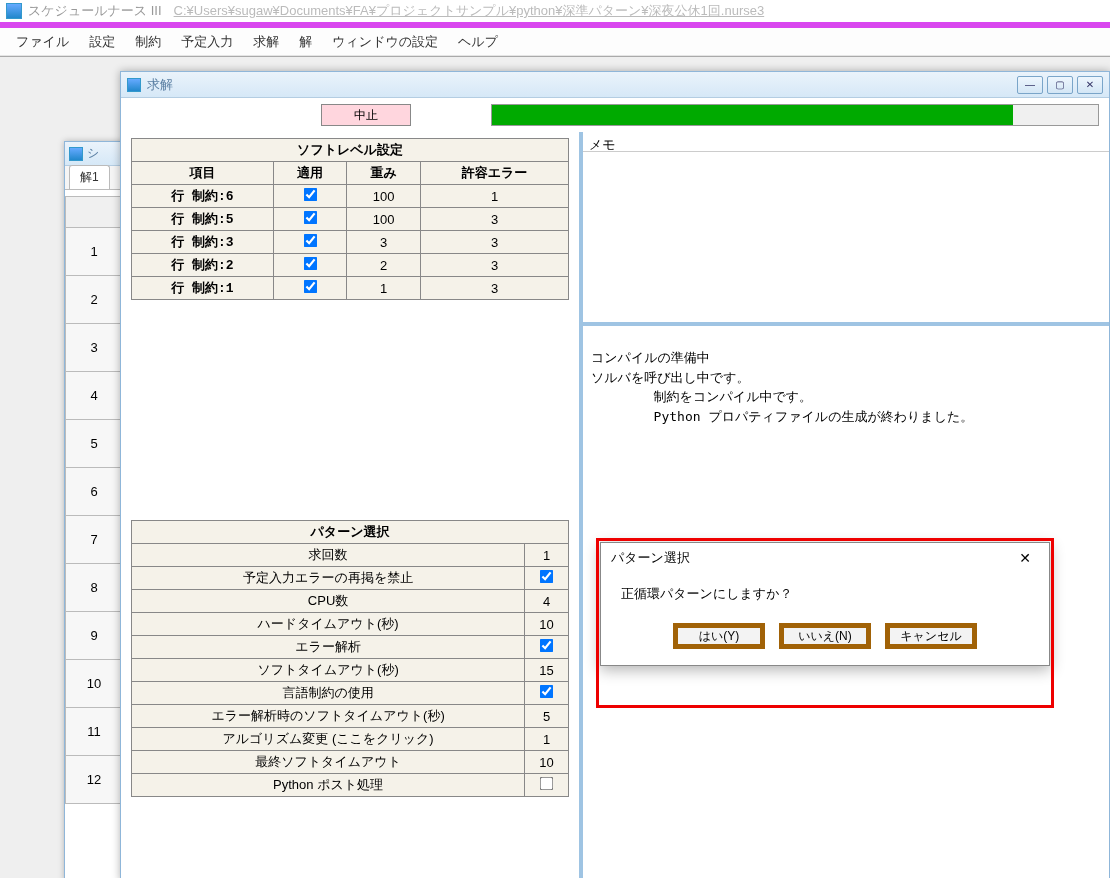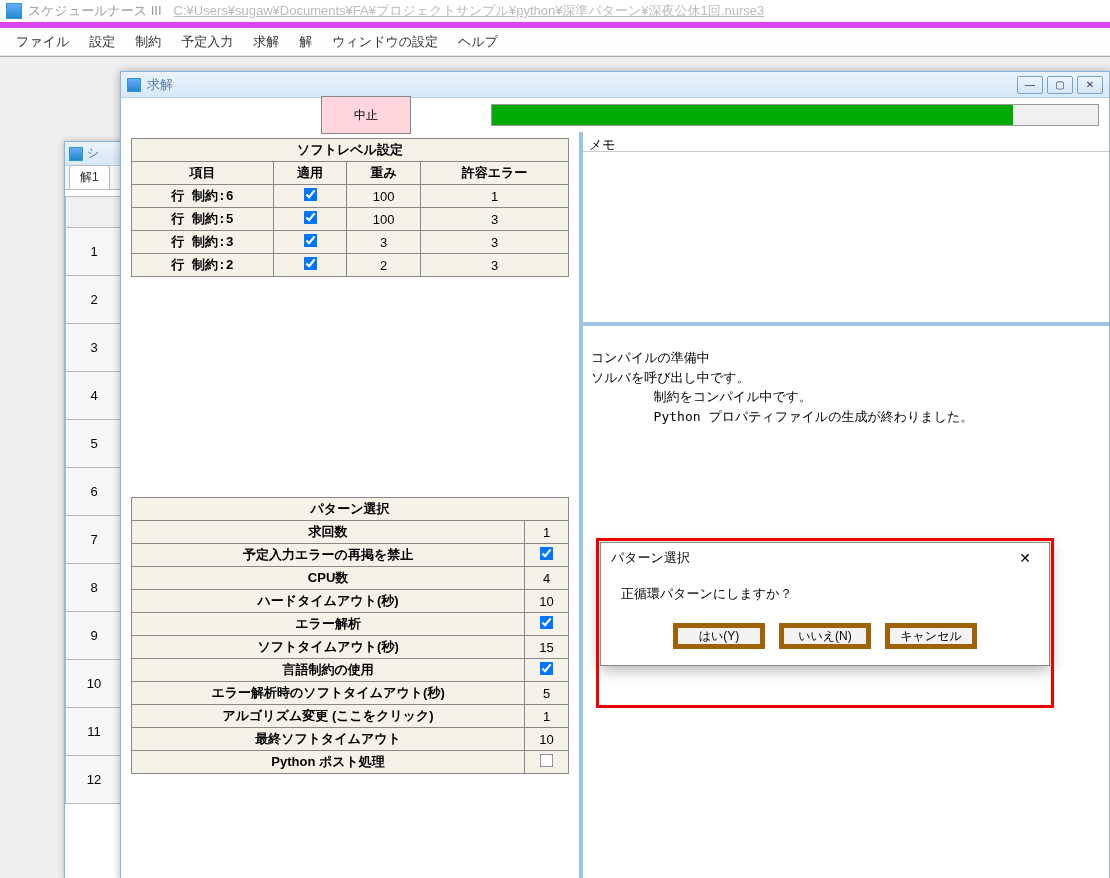--- a/index.html
+++ b/index.html
@@ -27,42 +27,42 @@
 .row-numbers .head { height:32px; background:#f0f0f0; border:1px solid #bbb; }
 
 
 .win-front { position: absolute; left: 120px; top: 14px; width: 990px; height: 810px; background: #fff; box-shadow: 0 0 8px rgba(0,0,0,.3); border: 1px solid #8fb6d9; }
 .win-front .tb { height: 26px; background: linear-gradient(#eaf3fb,#d6e8f7); border-bottom: 1px solid #b4cde2; display: flex; align-items: center; padding: 0 6px; color: #5a7fa3; font-size: 13px; }
 .win-front .tb .ic { width: 14px; height: 14px; margin-right: 6px; background: linear-gradient(#6af,#28c); border: 1px solid #39c; }
 .win-front .tb .spacer { flex: 1; }
 .winbtn { width: 26px; height: 18px; margin-left: 4px; border: 1px solid #7aa5c9; background: linear-gradient(#eef6fd,#d3e6f5); display:flex; align-items:center; justify-content:center; color:#3a6; font-size:10px; color:#336; border-radius:2px; }
 
 .toolbar-row { height: 34px; display:flex; align-items:center; padding: 0 10px; gap: 20px; }
-.btn-stop { width: 90px; height: 38px; background: #ffd6de; border: 1px solid #888; color:#000; font-size:12px; display:flex;align-items:center;justify-content:center; margin-left: 190px; }
+.btn-stop { width: 90px; height: 22px; background: #ffd6de; border: 1px solid #888; color:#000; font-size:12px; display:flex;align-items:center;justify-content:center; margin-left: 190px; }
 .progress-outer { flex:1; height: 22px; border:1px solid #999; background:#fff; display:flex; margin-left: 60px; }
 .progress-fill { background:#0a0; height:100%; width: 86%; }
 .progress-remainder { flex:1; background:#f0f0f0; }
 
 .content { position:absolute; top: 60px; left: 0; right: 0; bottom: 0; display:flex; }
 .left-col { width: 462px; padding: 6px 10px 10px 10px; border-right: 4px solid #9fc4e3; }
 .right-col { flex:1; display:flex; flex-direction:column; }
 
 table.grid { width: 100%; border-collapse: collapse; background:#f5f2e9; }
 table.grid th, table.grid td { border: 1px solid #888; padding: 2px 6px; font-size: 13px; text-align:center; background:#f5f2e9; }
 table.grid th { background:#f5f2e9; font-weight: bold; }
 table.grid th.title { background:#f5f2e9; text-align:center; }
 table.grid td.name { font-weight:bold;font-family:Liberation Mono, monospace; }
 input[type=checkbox] { transform: scale(1.05); }
 
 .spacer-v { height: 220px; }
 
 table.grid2 { width: 100%; border-collapse: collapse; }
 table.grid2 th, table.grid2 td { border:1px solid #888; padding:2px 6px; font-size:13px; text-align:center; background:#f5f2e9; }
 table.grid2 th { font-weight:bold; }
-table.grid2 td.k { font-weight:bold; }
+table.grid2 td.k { font-weight:normal; }
 
 .memo-label { padding: 4px 6px; font-size:13px; color:#000; border-bottom:1px solid #ccc; height:20px; }
 .memo-area { height: 170px; background:#fff; }
 
 .log-divider { height:4px; background:#9fc4e3; }
 .log-area { padding: 22px 8px; font-size:13px; color:#000; line-height:1.5; white-space:pre; font-family: "MS Gothic", monospace; }
 
 
 .dialog { position:absolute; left: 600px; top: 485px; width: 450px; background:#fff; border: 1px solid #888; box-shadow: 0 4px 14px rgba(0,0,0,.3); }
 .dialog .d-tb { height: 30px; display:flex; align-items:center; padding: 0 10px; font-size:13px; color:#000; }
@@ -168,20 +168,26 @@
                 <td><input type="checkbox" checked="" style=""></td>
                 <td>3</td>
                 <td>3</td>
               </tr>
           <tr>
                 <td class="name">行 制約:2</td>
                 <td><input type="checkbox" checked="" style=""></td>
                 <td>2</td>
                 <td>3</td>
               </tr>
+          <tr>
+                <td class="name">行 制約:1</td>
+                <td><input type="checkbox" checked="" style=""></td>
+                <td>1</td>
+                <td>3</td>
+              </tr>
         </tbody>
           </table>
 
         <div class="spacer-v"></div>
 
         <table class="grid2">
           <tbody>
               <tr>
                 <th colspan="2">パターン選択</th>
               </tr>

